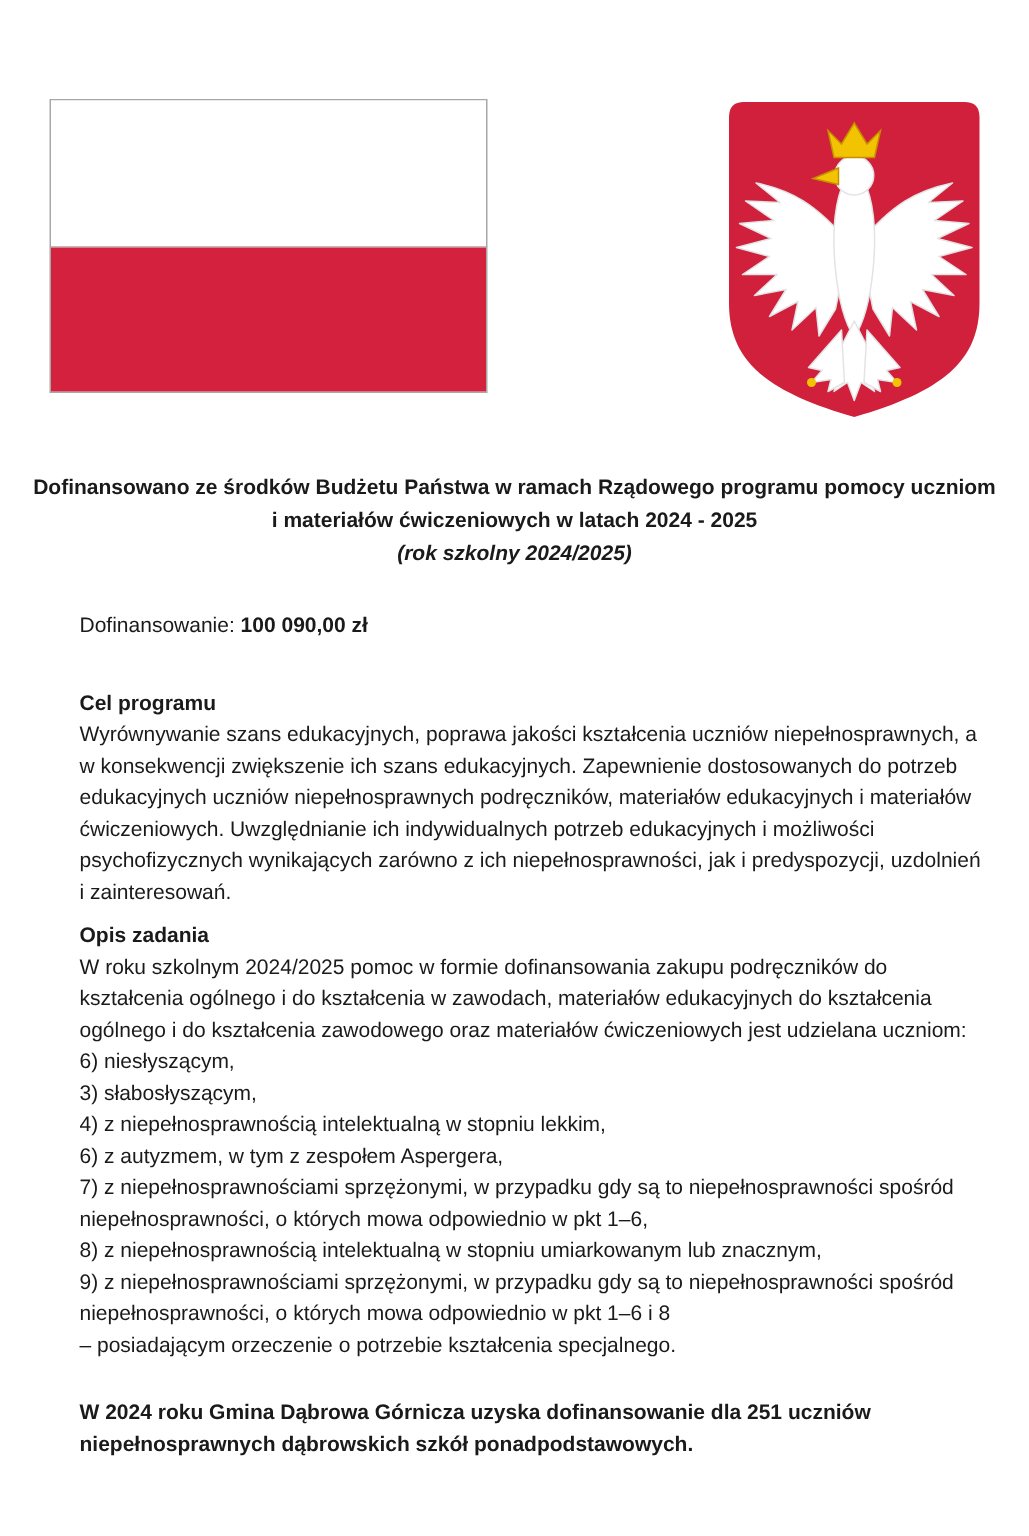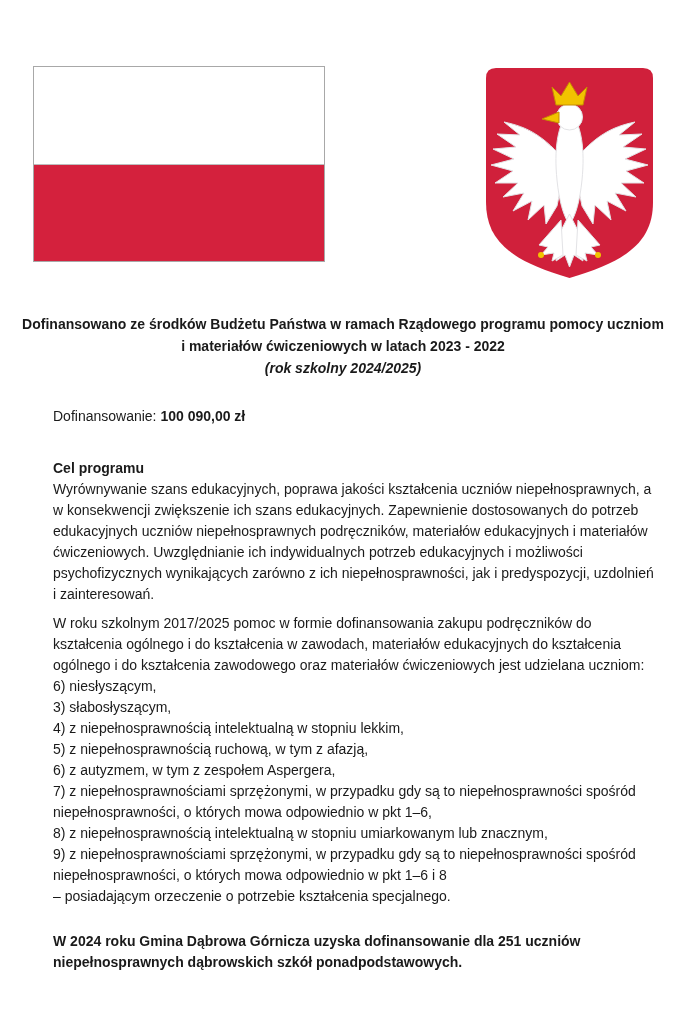--- a/index.html
+++ b/index.html
@@ -110,43 +110,43 @@
         <path d="M74,41 L70,23 L79,32 L87.5,18 L96,32 L105,23 L101,41 Z" fill="#f2c300" stroke="#c68e00" stroke-width="1"></path>
 
         <circle cx="59" cy="191" r="3" fill="#f2c300"></circle>
         <circle cx="116" cy="191" r="3" fill="#f2c300"></circle>
       </svg>
     </div>
   </div>
 
   <div class="title-block">
     <div class="title-line">Dofinansowano ze środków Budżetu Państwa w ramach Rządowego programu pomocy uczniom</div>
-    <div class="title-line">i materiałów ćwiczeniowych w latach 2023 - 2022</div>
+    <div class="title-line">i materiałów ćwiczeniowych w latach 2024 - 2025</div>
     <div class="title-line title-subtitle">(rok szkolny 2024/2025)</div>
   </div>
 
   <div class="content">
 
     <div class="funding-line">
       <span>Dofinansowanie:</span>
       <span class="funding-amount">100 090,00 zł</span>
     </div>
 
     <div class="section-1">
       <div class="section-heading">Cel programu</div>
       <div class="section-body">Wyrównywanie szans edukacyjnych, poprawa jakości kształcenia uczniów niepełnosprawnych, a w konsekwencji zwiększenie ich szans edukacyjnych. Zapewnienie dostosowanych do potrzeb edukacyjnych uczniów niepełnosprawnych podręczników, materiałów edukacyjnych i materiałów ćwiczeniowych. Uwzględnianie ich indywidualnych potrzeb edukacyjnych i możliwości psychofizycznych wynikających zarówno z ich niepełnosprawności, jak i predyspozycji, uzdolnień i zainteresowań.</div>
     </div>
 
     <div class="section-2">
-      <div class="section-body">W roku szkolnym 2017/2025 pomoc w formie dofinansowania zakupu podręczników do kształcenia ogólnego i do kształcenia w zawodach, materiałów edukacyjnych do kształcenia ogólnego i do kształcenia zawodowego oraz materiałów ćwiczeniowych jest udzielana uczniom:</div>
+      <div class="section-heading">Opis zadania</div>
+      <div class="section-body">W roku szkolnym 2024/2025 pomoc w formie dofinansowania zakupu podręczników do kształcenia ogólnego i do kształcenia w zawodach, materiałów edukacyjnych do kształcenia ogólnego i do kształcenia zawodowego oraz materiałów ćwiczeniowych jest udzielana uczniom:</div>
       <div class="disability-list">
           <div class="list-line">6) niesłyszącym,</div>
           <div class="list-line">3) słabosłyszącym,</div>
           <div class="list-line">4) z niepełnosprawnością intelektualną w stopniu lekkim,</div>
-          <div class="list-line">5) z niepełnosprawnością ruchową, w tym z afazją,</div>
           <div class="list-line">6) z autyzmem, w tym z zespołem Aspergera,</div>
           <div class="list-line">7) z niepełnosprawnościami sprzężonymi, w przypadku gdy są to niepełnosprawności spośród niepełnosprawności, o których mowa odpowiednio w pkt 1–6,</div>
           <div class="list-line">8) z niepełnosprawnością intelektualną w stopniu umiarkowanym lub znacznym,</div>
           <div class="list-line">9) z niepełnosprawnościami sprzężonymi, w przypadku gdy są to niepełnosprawności spośród niepełnosprawności, o których mowa odpowiednio w pkt 1–6 i 8</div>
           <div class="list-line">– posiadającym orzeczenie o potrzebie kształcenia specjalnego.</div>
         </div>
     </div>
 
     <div class="footer-note">W 2024 roku Gmina Dąbrowa Górnicza uzyska dofinansowanie dla 251 uczniów niepełnosprawnych dąbrowskich szkół ponadpodstawowych.</div>
 

